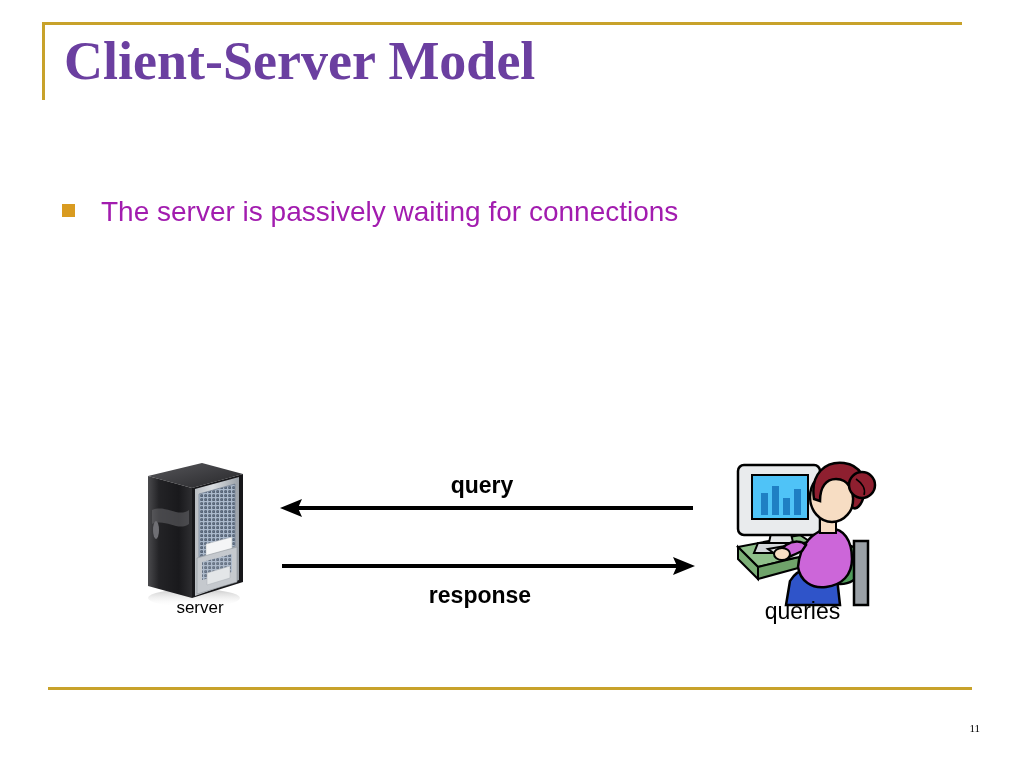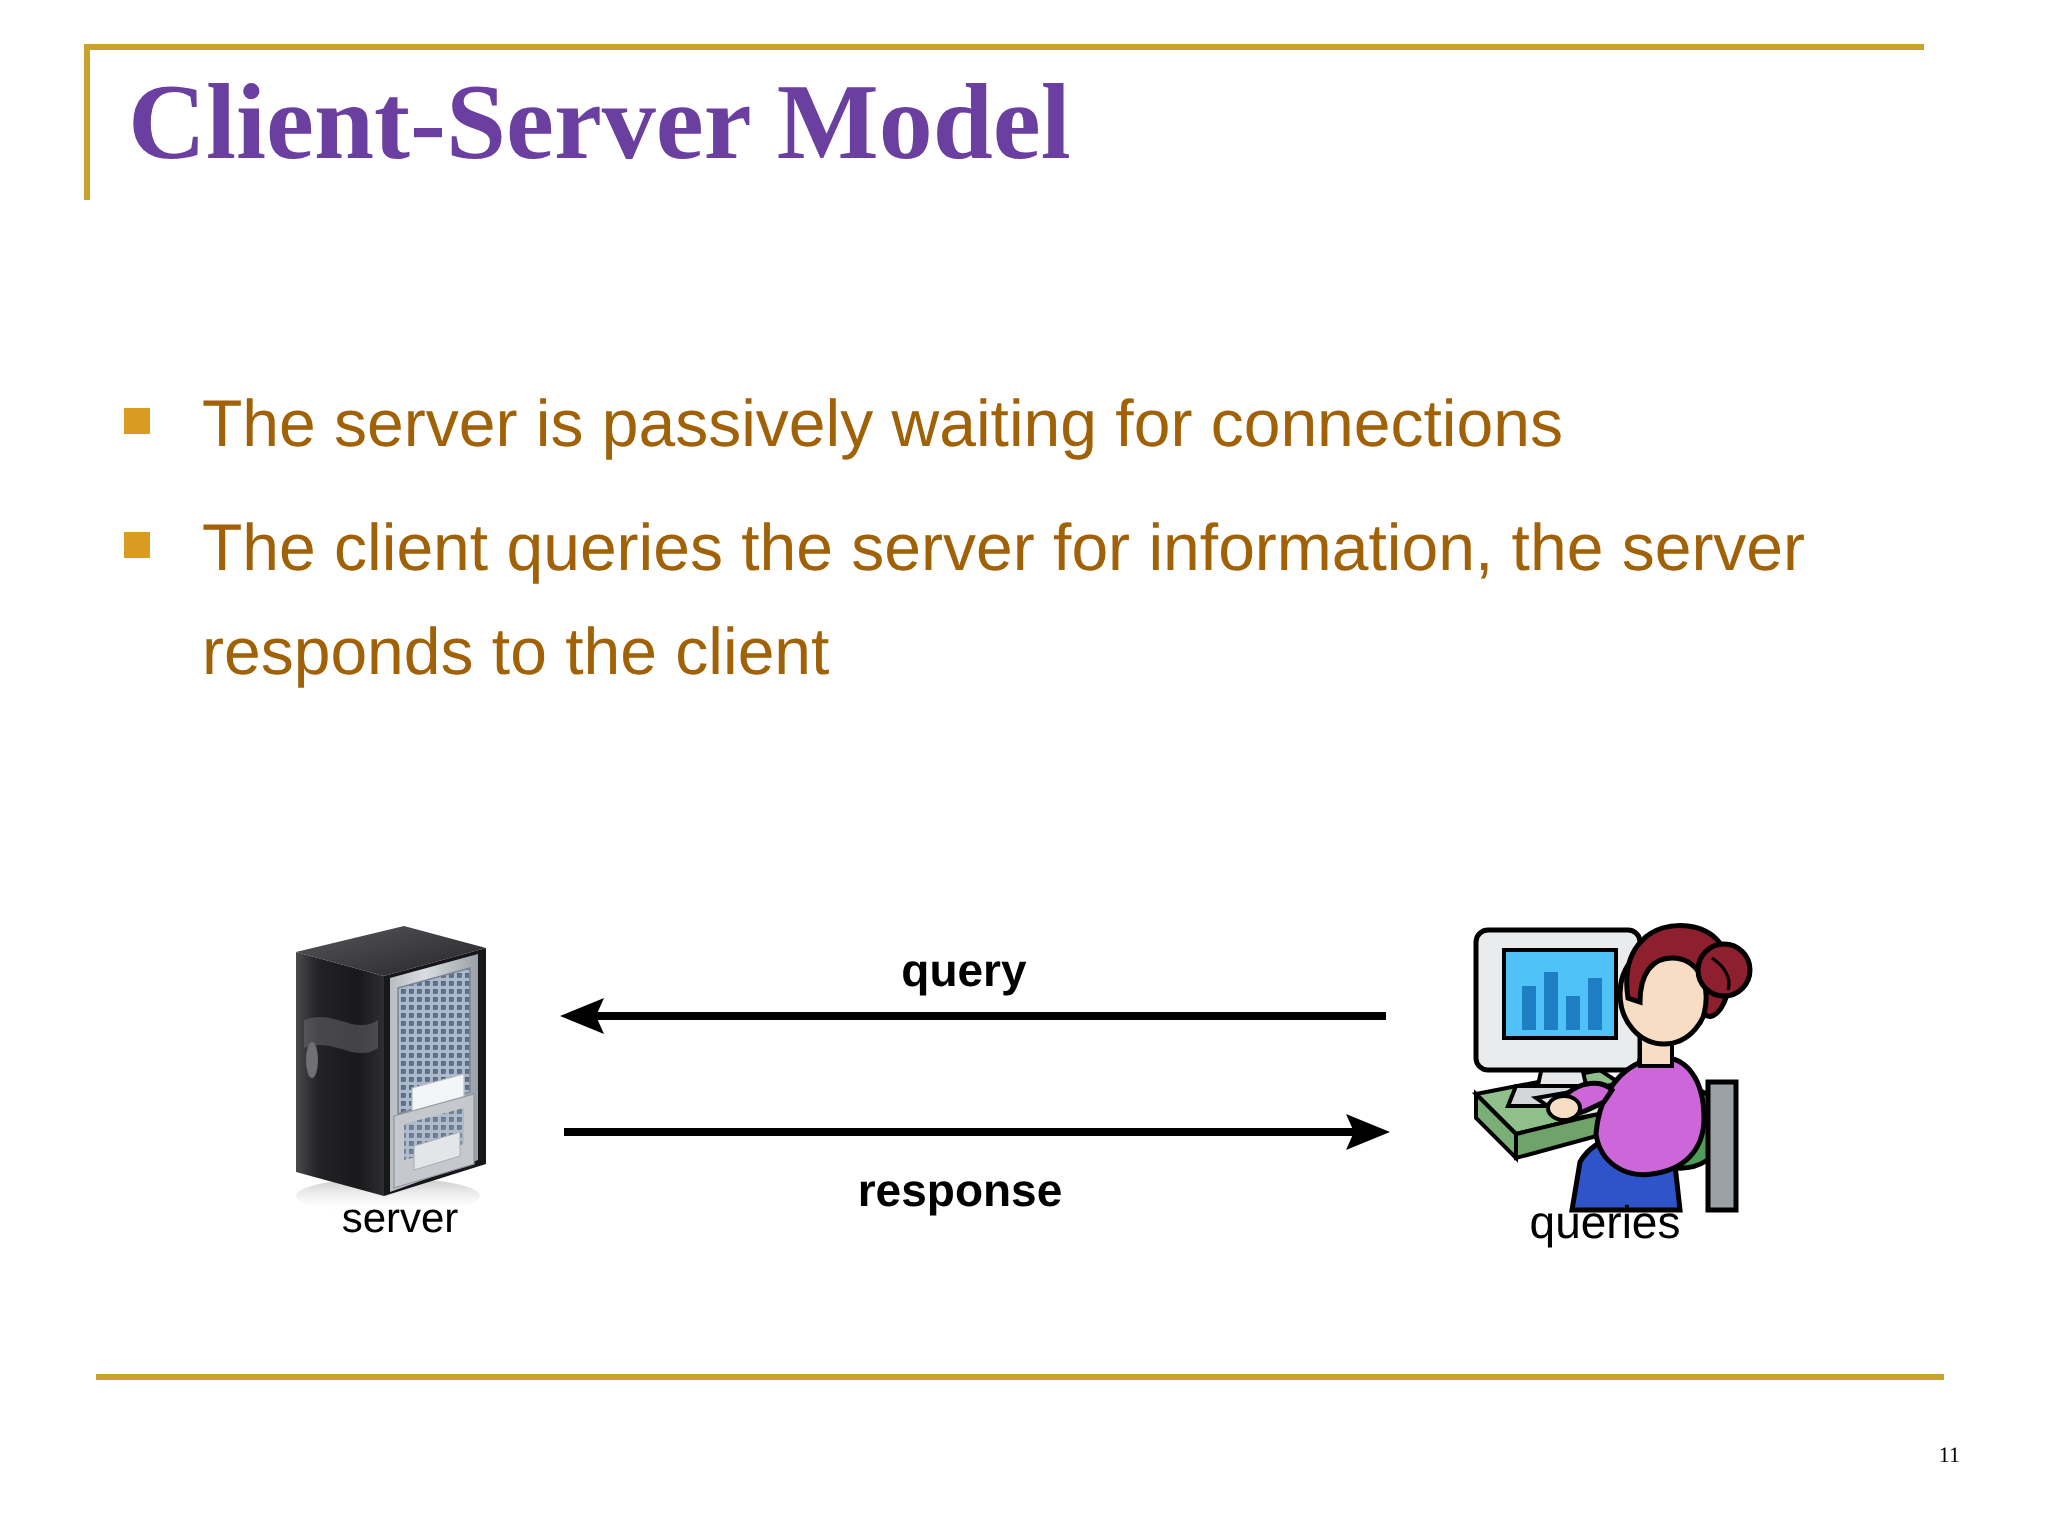--- a/index.html
+++ b/index.html
@@ -73,23 +73,23 @@
     flex: 0 0 auto;
     width: 13px;
     height: 13px;
     background: #d99b20;
     margin-top: 18px;
     margin-right: 26px;
   }
   .bullet-text {
     flex: 1 1 auto;
     font-family: "Liberation Sans", sans-serif;
-    font-size: 33px;
+    font-size: 28px;
     line-height: 52px;
-    color: #a16207;
+    color: #a21caf;
   }
 
   
   #diagram {
     position: absolute;
     left: 0;
     top: 450px;
     width: 1024px;
     height: 190px;
   }
@@ -102,21 +102,21 @@
     width: 110px;
     height: 160px;
   }
   #server-label {
     position: absolute;
     left: 110px;
     top: 148px;
     width: 180px;
     text-align: center;
     font-family: "Liberation Sans", sans-serif;
-    font-size: 21px;
+    font-size: 17px;
     color: #000;
   }
 
   
   #client-figure {
     position: absolute;
     left: 728px;
     top: 5px;
     width: 150px;
     height: 155px;
@@ -169,24 +169,20 @@
 
   <div id="page-title">Client-Server Model</div>
 
   <div id="bullet-list">
 
     <div class="bullet-row">
       <span class="bullet-marker"></span>
       <span class="bullet-text">The server is passively waiting for connections</span>
     </div>
 
-    <div class="bullet-row">
-      <span class="bullet-marker"></span>
-      <span class="bullet-text">The client queries the server for information, the server responds to the client</span>
-    </div>
 
   </div>
 
   <div id="diagram">
 
     <svg id="server-figure" viewBox="0 0 110 160" width="110" height="160">
       <defs>
         <linearGradient id="sideGrad" x1="0" y1="0" x2="1" y2="0">
           <stop offset="0%" stop-color="#4a4a4d"></stop>
           <stop offset="25%" stop-color="#232326"></stop>

